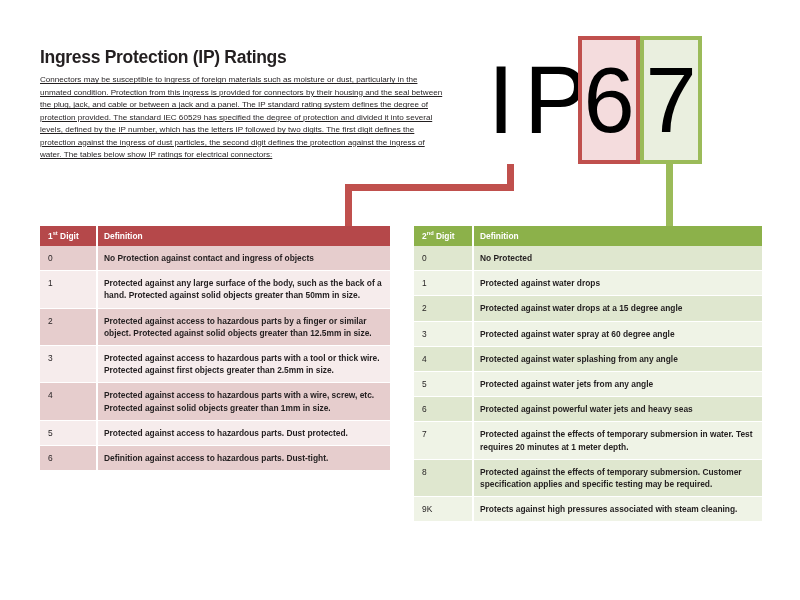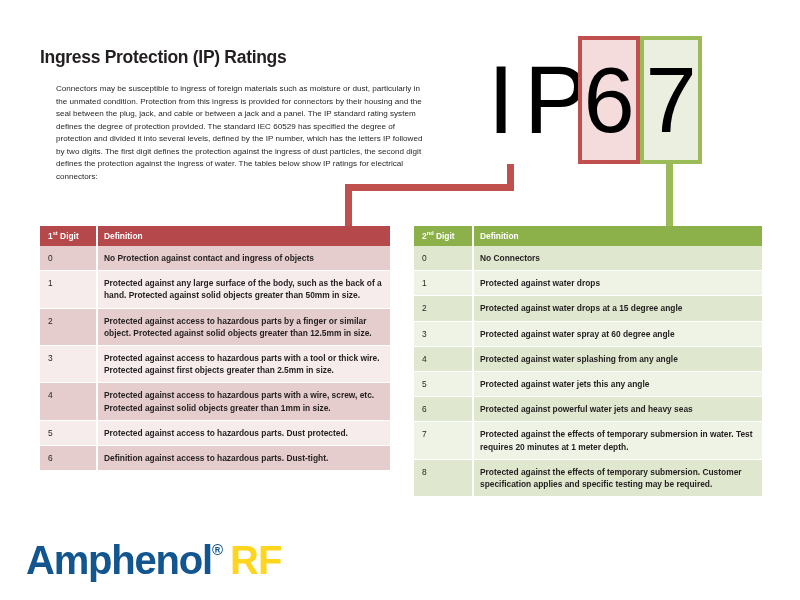--- a/index.html
+++ b/index.html
@@ -34,22 +34,23 @@
     font-weight: bold;
     letter-spacing: -0.3px;
     color: #231f20;
     margin: 0 0 7px 0;
     line-height: 1.1;
   }
   #intro-body {
     font-size: 8.1px;
     line-height: 1.55;
     color: #231f20;
-    margin: 16px;
+    margin: 0;
     text-align: left;
+    text-decoration: underline;
   }
 
   
   #ipblock {
     position: absolute;
     left: 478px;
     top: 36px;
     height: 128px;
     display: flex;
     align-items: stretch;
@@ -253,56 +254,55 @@
       </colgroup>
     <thead>
       <tr>
         <th class="cell-digit"><span>2</span><sup>nd</sup> Digit</th>
         <th class="cell-def">Definition</th>
       </tr>
     </thead>
     <tbody>
         <tr>
           <td class="cell-digit">0</td>
-          <td class="cell-def">No Connectors</td>
+          <td class="cell-def">No Protected</td>
         </tr>
         <tr>
           <td class="cell-digit">1</td>
           <td class="cell-def">Protected against water drops</td>
         </tr>
         <tr>
           <td class="cell-digit">2</td>
           <td class="cell-def">Protected against water drops at a 15 degree angle</td>
         </tr>
         <tr>
           <td class="cell-digit">3</td>
           <td class="cell-def">Protected against water spray at 60 degree angle</td>
         </tr>
         <tr>
           <td class="cell-digit">4</td>
           <td class="cell-def">Protected against water splashing from any angle</td>
         </tr>
         <tr>
           <td class="cell-digit">5</td>
-          <td class="cell-def">Protected against water jets this any angle</td>
+          <td class="cell-def">Protected against water jets from any angle</td>
         </tr>
         <tr>
           <td class="cell-digit">6</td>
           <td class="cell-def">Protected against powerful water jets and heavy seas</td>
         </tr>
         <tr>
           <td class="cell-digit">7</td>
           <td class="cell-def">Protected against the effects of temporary submersion in water. Test requires 20 minutes at 1 meter depth.</td>
         </tr>
         <tr>
           <td class="cell-digit">8</td>
           <td class="cell-def">Protected against the effects of temporary submersion. Customer specification applies and specific testing may be required.</td>
         </tr>
+        <tr>
+          <td class="cell-digit">9K</td>
+          <td class="cell-def">Protects against high pressures associated with steam cleaning.</td>
+        </tr>
       </tbody>
   </table>
 
-  <div id="logo">
-    <span id="logo-amphenol">Amphenol</span>
-    <span id="logo-reg">®</span>
-    <span id="logo-rf">RF</span>
-  </div>
 
 </div>
 
 </body></html>

